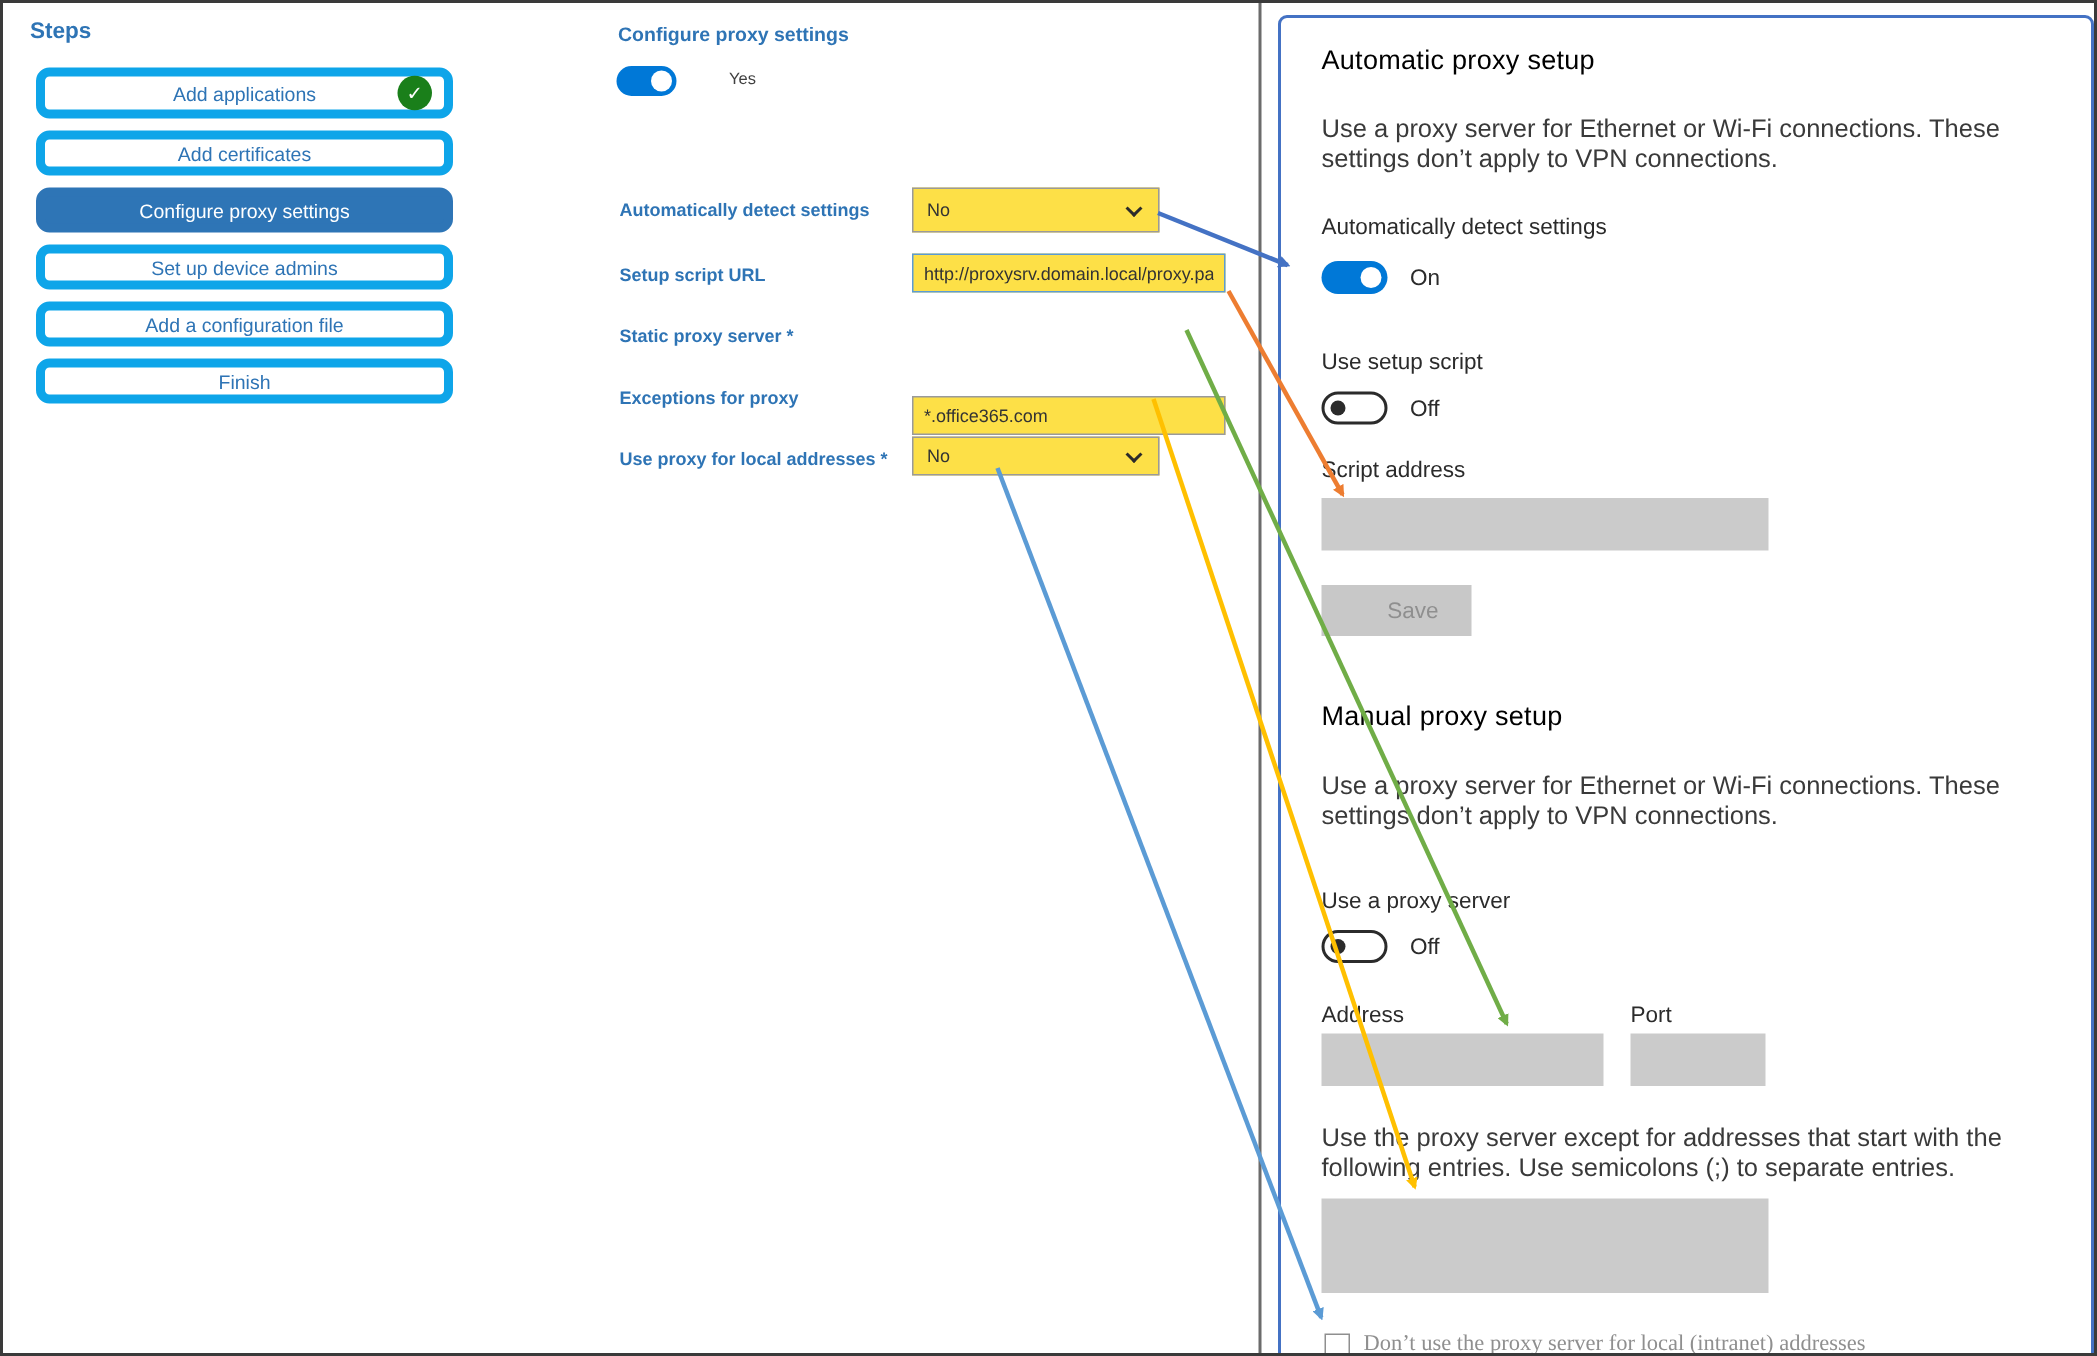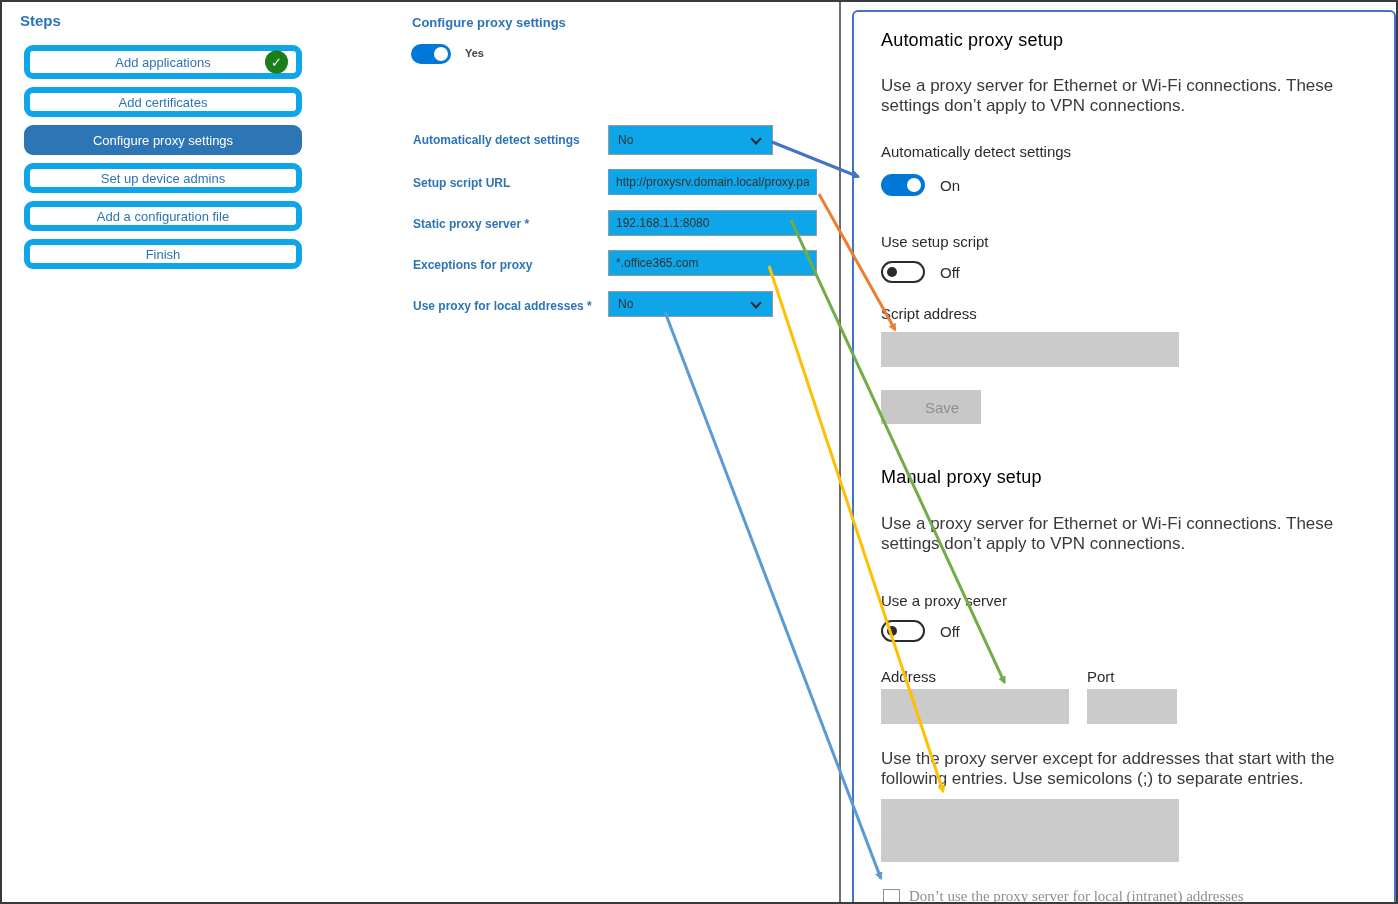--- a/index.html
+++ b/index.html
@@ -39,29 +39,29 @@
   }
   .toggle-sm {
     position: absolute; left: 409px; top: 42px; width: 40px; height: 20px;
     border-radius: 10px; background: #0078D7; cursor: pointer;
   }
   .toggle-sm .knob {
     position: absolute; right: 3px; top: 3px; width: 14px; height: 14px;
     border-radius: 50%; background: #fff;
   }
   .toggle-sm-label {
-    position: absolute; left: 463px; top: 45px;
-    font-size: 11px; font-weight: bold; color: #404040;
+    position: absolute; left: 484px; top: 45px;
+    font-size: 11px; font-weight: normal; color: #404040;
   }
   .f-label {
     position: absolute; left: 411px; width: 185px;
     font-size: 12px; font-weight: bold; color: #2E74B5; line-height: 14px;
   }
   .f-select, .f-input {
-    position: absolute; left: 606px; background: #0ea5e9;
+    position: absolute; left: 606px; background: #fde047;
     font-size: 12px; color: #333;
   }
   .f-select {
     width: 165px; height: 30px; border: 1px solid #9a9a9a;
     display: flex; align-items: center; padding-left: 9px; cursor: pointer;
   }
   .f-select .chevron {
     position: absolute; right: 12px; top: 9px; width: 8px; height: 8px;
     border-right: 2px solid #2b2b2b; border-bottom: 2px solid #2b2b2b;
     transform: rotate(45deg);
@@ -148,24 +148,23 @@
   <div class="f-label" style="top:131px;">Automatically detect settings</div>
   <div class="f-select" style="top:123px;">
     <span>No</span>
     <span class="chevron"></span>
   </div>
 
   <div class="f-label" style="top:174px;">Setup script URL</div>
   <input class="f-input focused" style="top: 167px;" readonly="" value="http://proxysrv.domain.local/proxy.pa">
 
   <div class="f-label" style="top:215px;">Static proxy server *</div>
-  <input class="f-input" style="top: 208px;" readonly="" value="192.168.1.1:8080">
 
   <div class="f-label" style="top:256px;">Exceptions for proxy</div>
-  <input class="f-input" style="top: 248px;" readonly="" value="*.office365.com">
+  <input class="f-input" style="top: 262px;" readonly="" value="*.office365.com">
 
   <div class="f-label" style="top:297px;">Use proxy for local addresses *</div>
   <div class="f-select small" style="top:289px;">
     <span>No</span>
     <span class="chevron"></span>
   </div>
 
   <div class="v-separator"></div>
 
   <section class="settings-panel">

